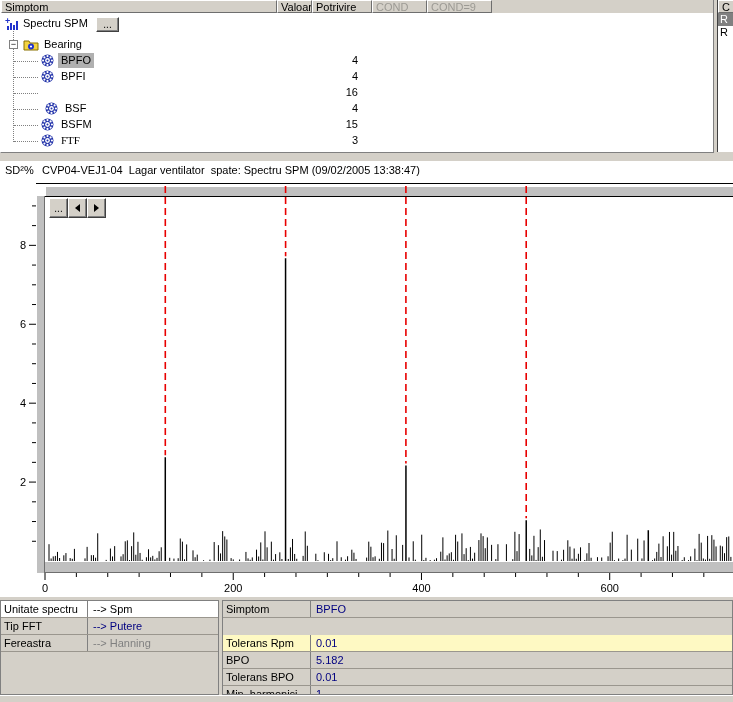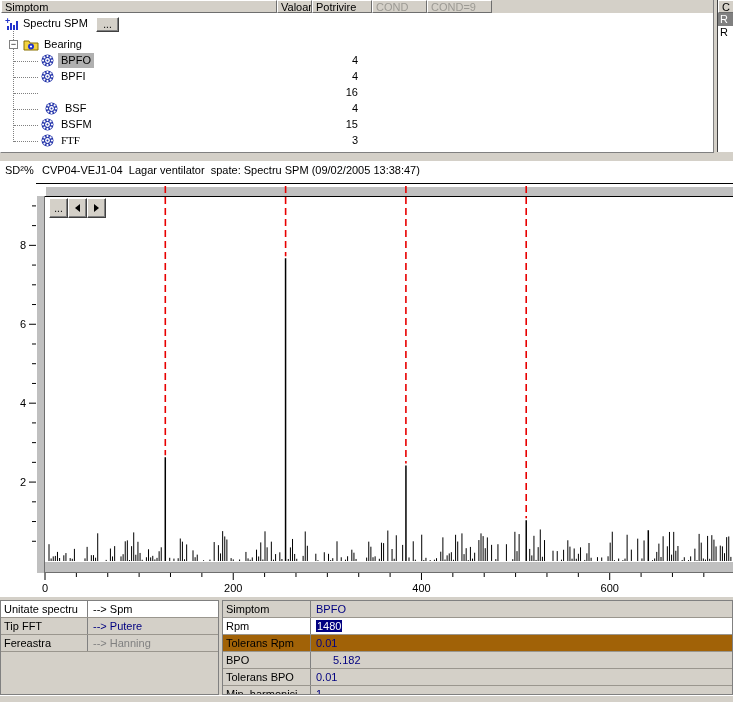--- a/index.html
+++ b/index.html
@@ -517,31 +517,27 @@
       <div class="prow" style="top: 34px; background: rgb(212, 208, 200);">
         <div class="pcell-l" style="width: 87px;">Fereastra</div>
         <div class="pcell-v" style="left: 87px; color: rgb(128, 128, 128);">--&gt; Hanning</div>
       </div>
     </div>
   <div id="right-table" class="ptable">
       <div class="prow" style="top: 0px; background: rgb(212, 208, 200);">
         <div class="pcell-l" style="width: 88px;">Simptom</div>
         <div class="pcell-v" style="left: 88px; color: rgb(0, 0, 128);">BPFO</div>
       </div>
-      <div class="prow" style="top: 17px; background: rgb(255, 255, 255);">
-        <div class="pcell-l" style="width: 88px;">Rpm</div>
-        <div class="pcell-v" style="left: 88px; color: rgb(0, 0, 128);"><span class="sel-text">1480</span></div>
-      </div>
-      <div class="prow" style="top: 34px; background: #a16207;">
+      <div class="prow" style="top: 34px; background: #fef9c3;">
         <div class="pcell-l" style="width: 88px;">Tolerans Rpm</div>
         <div class="pcell-v" style="left: 88px; color: rgb(0, 0, 128);">0.01</div>
       </div>
       <div class="prow" style="top: 51px; background: rgb(212, 208, 200);">
         <div class="pcell-l" style="width: 88px;">BPO</div>
-        <div class="pcell-v" style="left: 88px; color: rgb(0, 0, 128); margin-left: 17px;">5.182</div>
+        <div class="pcell-v" style="left: 88px; color: rgb(0, 0, 128);">5.182</div>
       </div>
       <div class="prow" style="top: 68px; background: rgb(212, 208, 200);">
         <div class="pcell-l" style="width: 88px;">Tolerans BPO</div>
         <div class="pcell-v" style="left: 88px; color: rgb(0, 0, 128);">0.01</div>
       </div>
       <div class="prow" style="top: 85px; background: rgb(212, 208, 200);">
         <div class="pcell-l" style="width: 88px;">Min. harmonici</div>
         <div class="pcell-v" style="left: 88px; color: rgb(0, 0, 128);">1</div>
       </div>
     </div>

